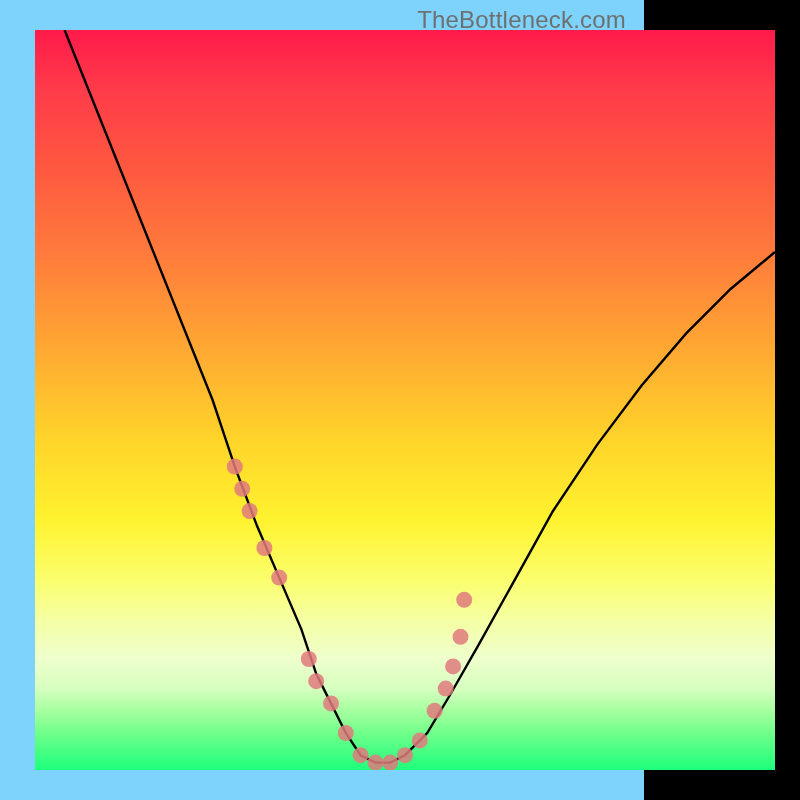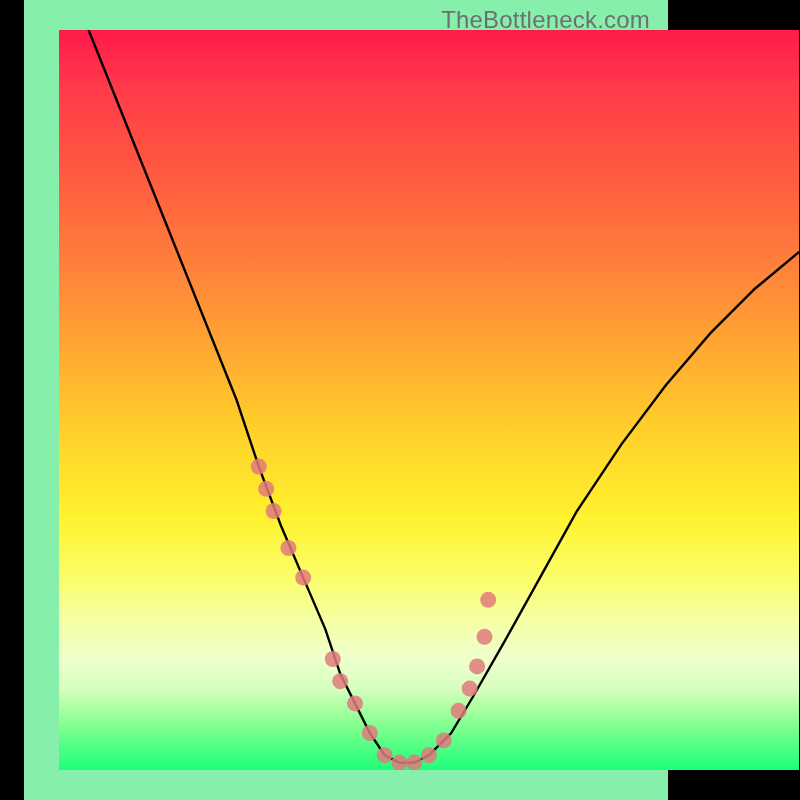--- a/index.html
+++ b/index.html
@@ -7,22 +7,21 @@
     padding: 0;
     width: 800px;
     height: 800px;
     background: #000;
     overflow: hidden;
   }
   .outer {
     position: relative;
     width: 644px;
     height: 800px;
-    background: #86efac;
-    margin-left: 24px;
+    background: #7dd3fc;
   }
   .watermark {
     position: absolute;
     top: 6px;
     right: 18px;
     font-family: Arial, Helvetica, sans-serif;
     font-size: 24px;
     color: #6f6f6f;
     letter-spacing: 0.2px;
     z-index: 10;

